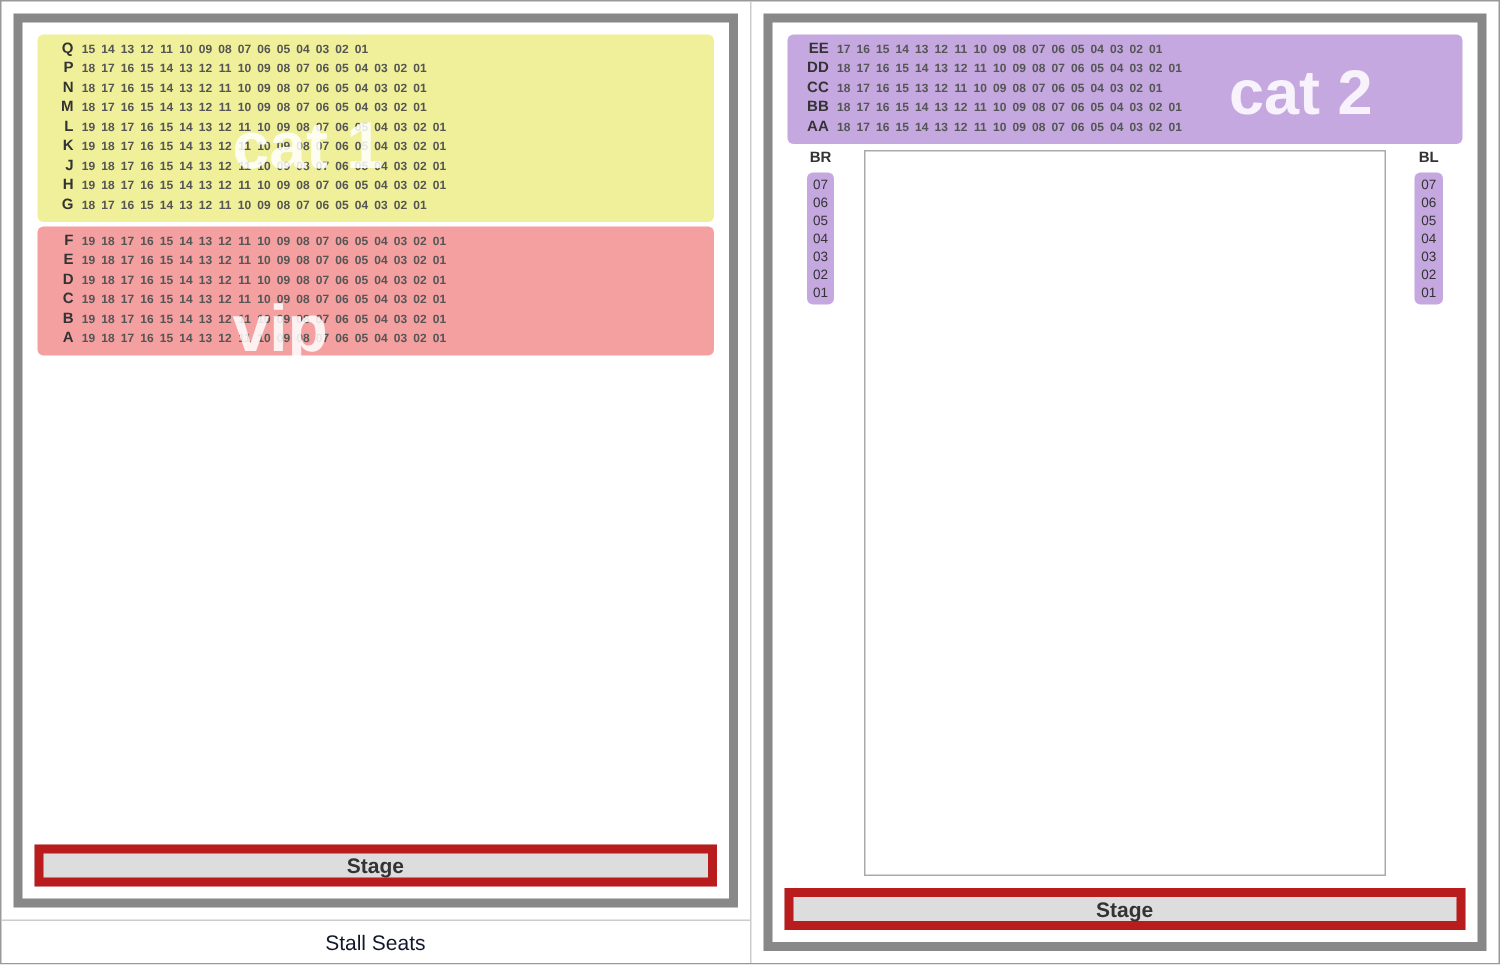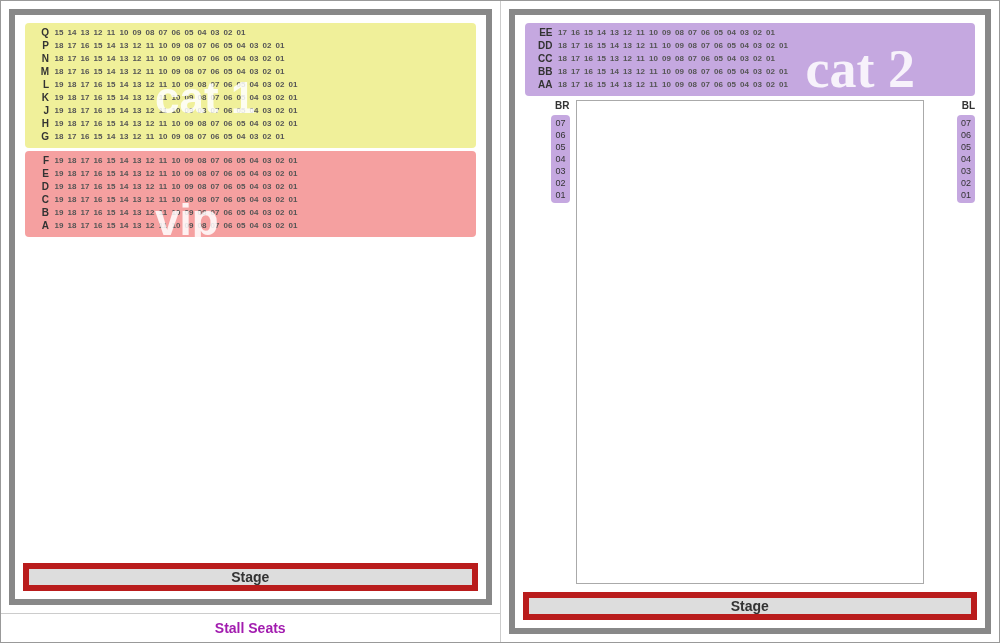--- a/index.html
+++ b/index.html
@@ -54,22 +54,22 @@
       justify-content: center;
       font-size: 14px;
       font-weight: bold;
       color: #333;
     }
 
     .hall-label {
       text-align: center;
       padding: 6px;
       font-size: 14px;
-      font-weight: bold;
-      color: #a21caf;
+      font-weight: normal;
+      color: #0f172a;
       border-top: 1px solid #ccc;
     }
 
     .seat-row {
       display: flex;
       align-items: center;
       margin-bottom: 2px;
       position: relative;
     }
 
@@ -165,21 +165,21 @@
     .circle-middle {
       flex: 1;
       display: flex;
       justify-content: space-between;
       position: relative;
     }
 
     .side-block {
       display: flex;
       flex-direction: column;
-      align-items: flex-end;
+      align-items: center;
       width: 45px;
     }
 
     .side-block-label {
       font-size: 10px;
       font-weight: bold;
       color: #333;
       margin-bottom: 4px;
     }
 
@@ -583,21 +583,21 @@
     <div class="hall-label">
       <span>Stall Seats</span>
     </div>
   </div>
 
   <div class="hall" style="border-right:none;">
     <div class="right-hall-inner">
       <div class="right-seating">
 
         <div class="cat2-section circle-top" style="position:relative;">
-          <span style="position:absolute; font-size:54px; font-weight:bold; color:rgba(255,255,255,0.85); right:60px; top:15px; z-index:10;font-family:Liberation Serif, serif;">cat 2</span>
+          <span style="position:absolute; font-size:42px; font-weight:bold; color:rgba(255,255,255,0.85); right:60px; top:15px; z-index:10;">cat 2</span>
           <div class="seat-row">
             <span class="row-label" style="width:22px;">EE</span>
             <div class="seat-numbers">
               <span class="seat-num">17</span>
                 <span class="seat-num">16</span>
                 <span class="seat-num">15</span>
                 <span class="seat-num">14</span>
                 <span class="seat-num">13</span>
                 <span class="seat-num">12</span>
                 <span class="seat-num">11</span>

